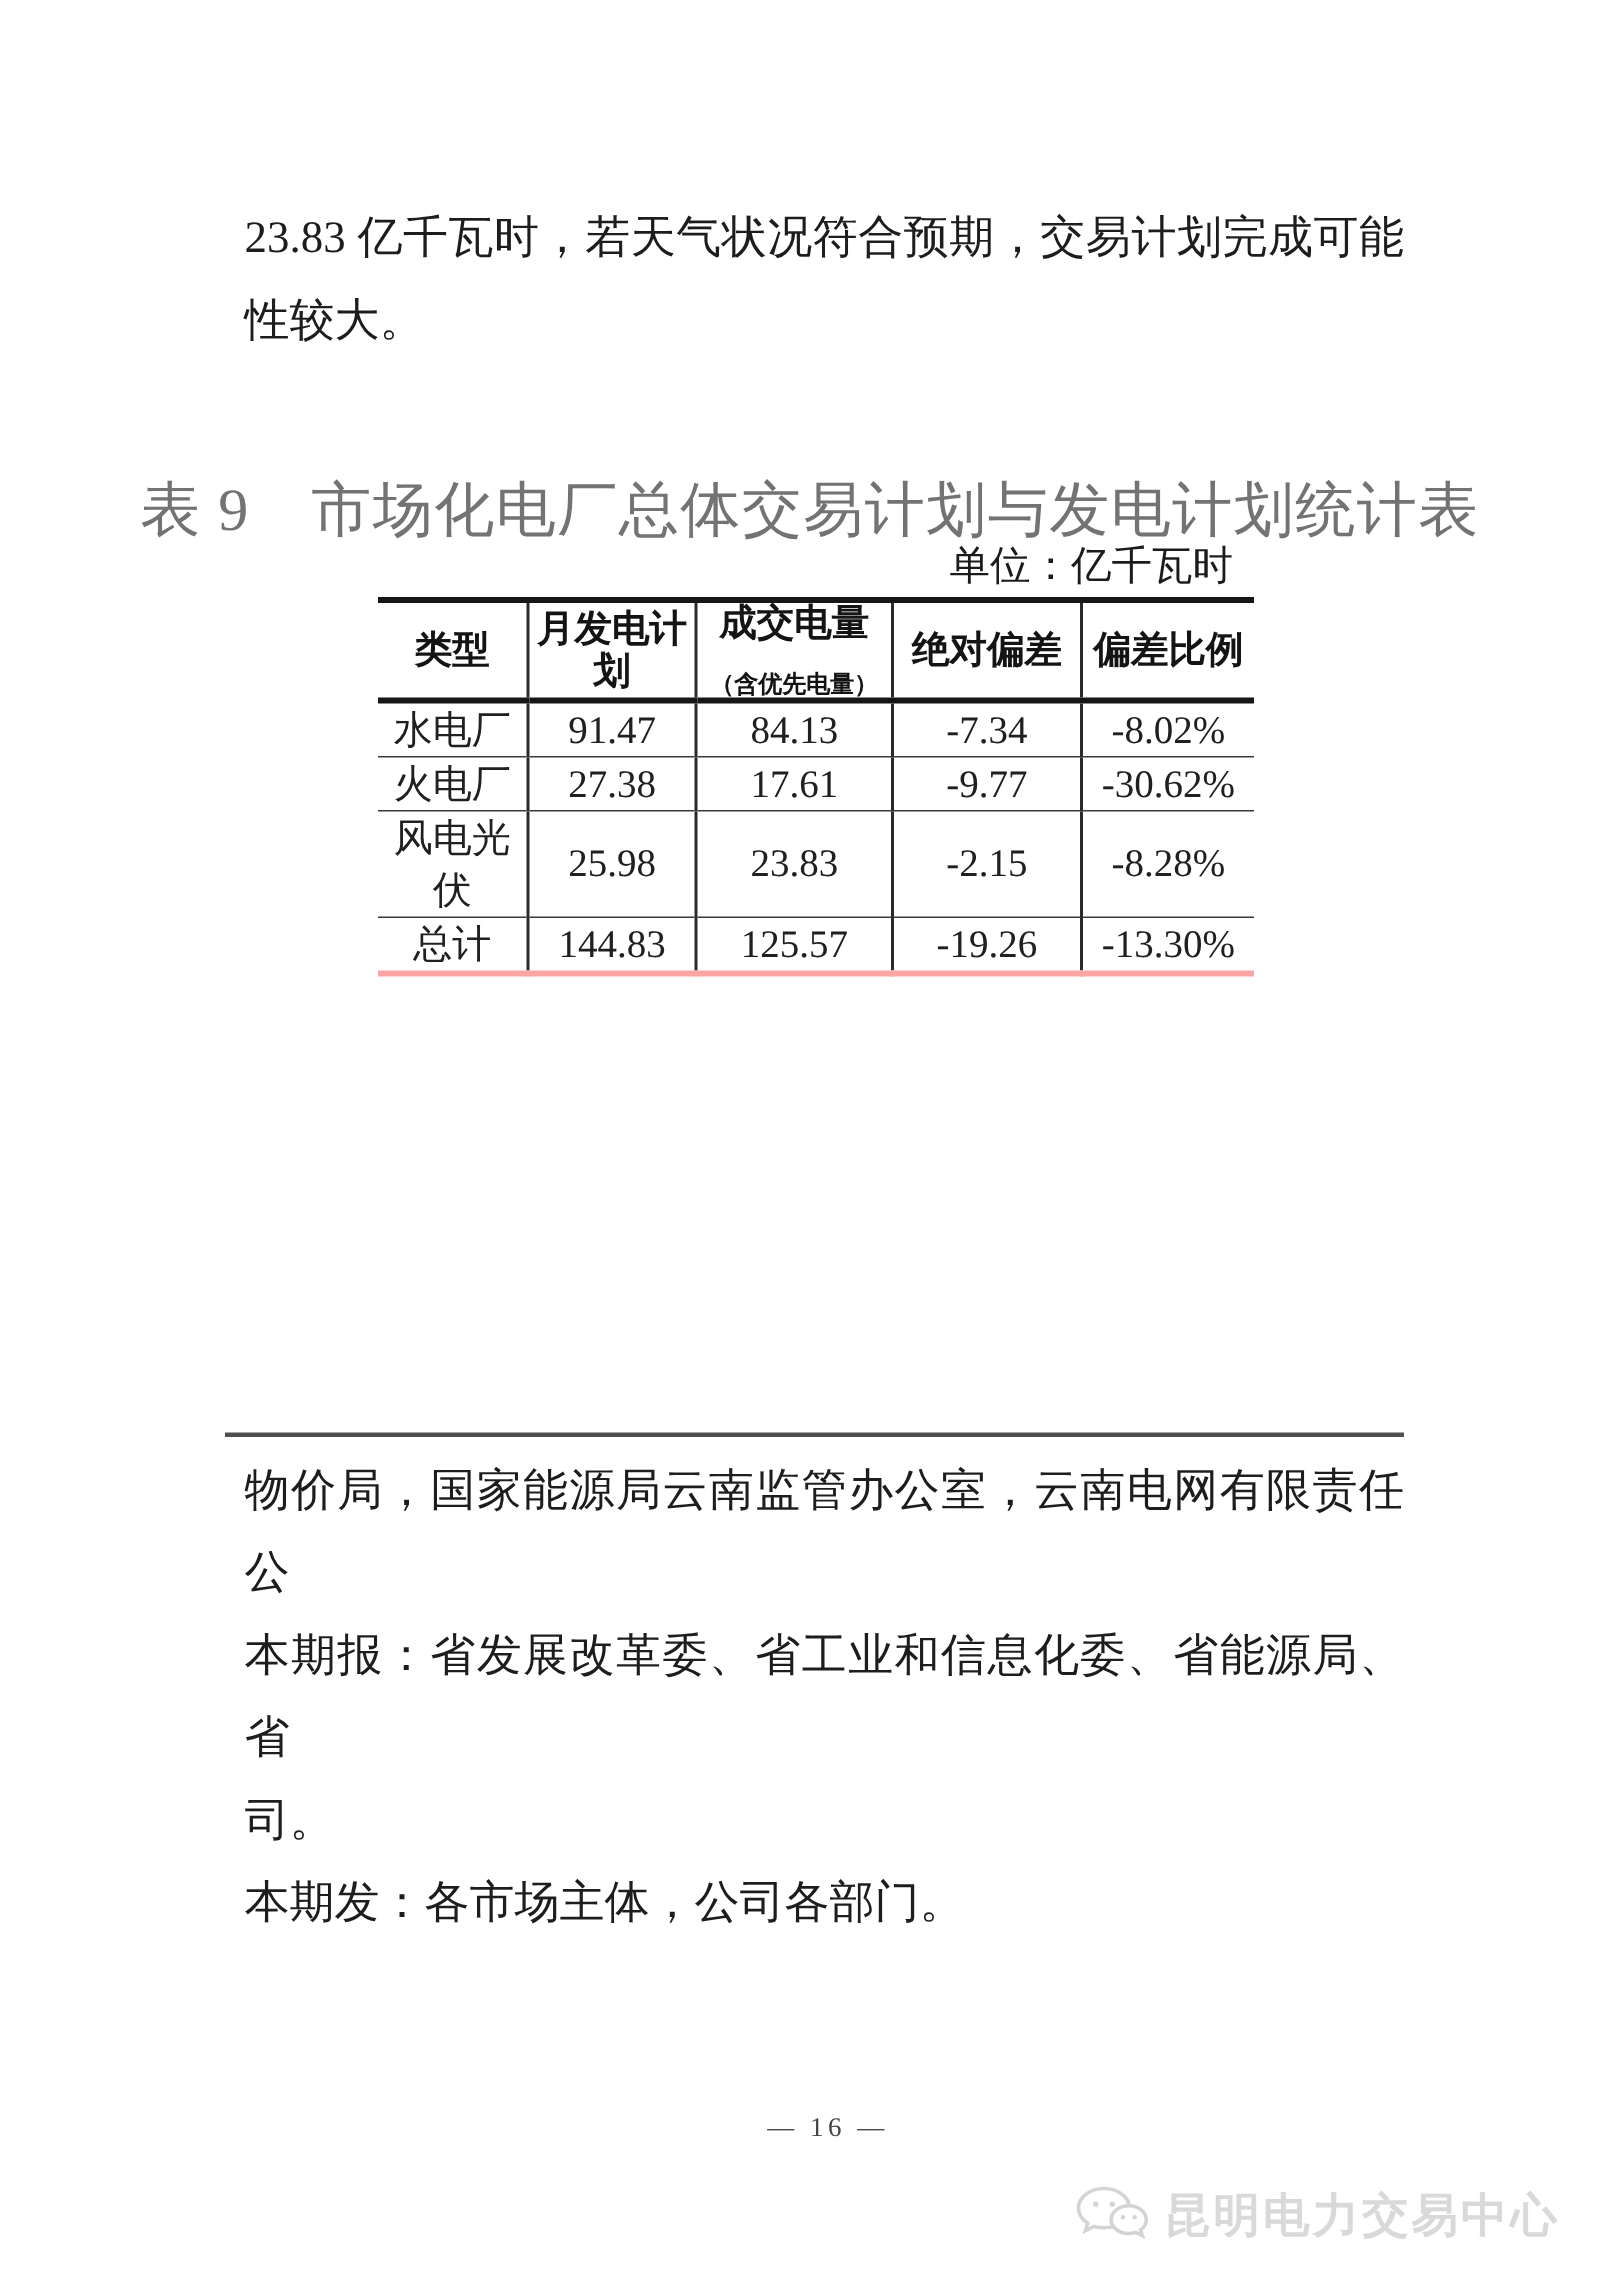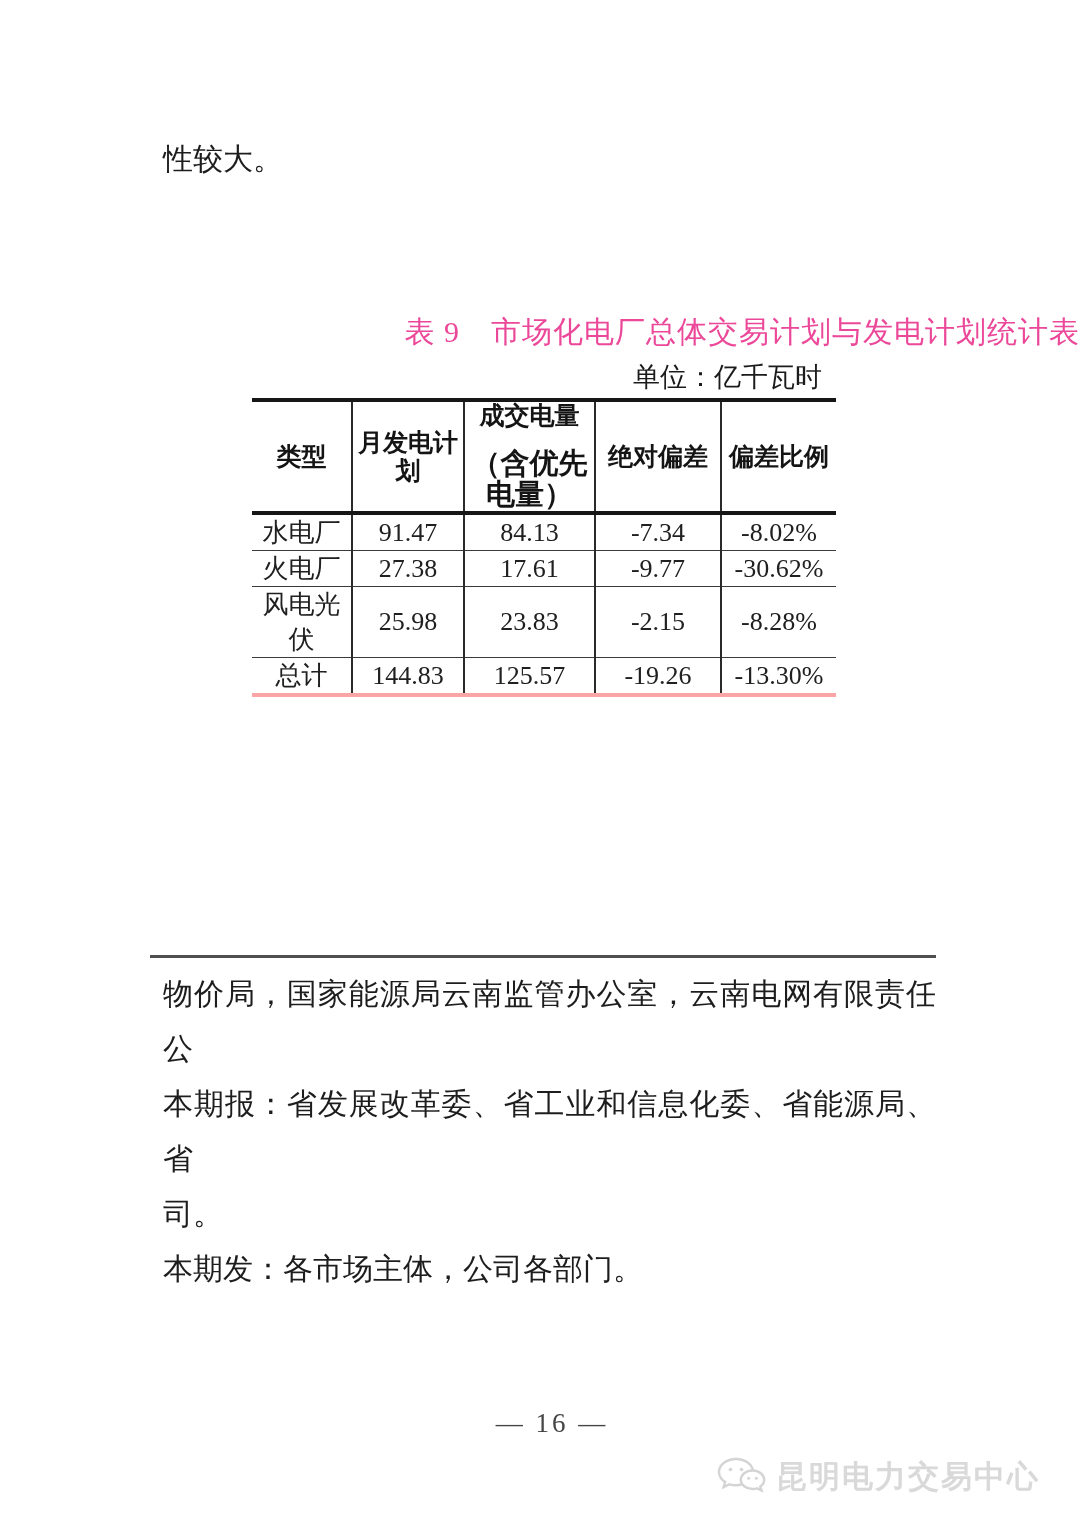--- a/index.html
+++ b/index.html
@@ -31,23 +31,23 @@
     text-align: justify;
     text-align-last: justify;
   }
 
   
   .tbl-caption {
     position: absolute;
     top: 312px;
     left: 0;
     width: 100%;
-    text-align: right;
-    font-size: 30px;
-    color: #ec4899;
+    text-align: center;
+    font-size: 40px;
+    color: #737373;
     letter-spacing: 1px;
   }
   .tbl-unit {
     position: absolute;
     top: 359px;
     left: 252px;
     width: 584px;
     text-align: right;
     padding-right: 14px;
     font-size: 27px;
@@ -77,21 +77,21 @@
     height: 58px;
     font-family: "Liberation Sans", "DejaVu Sans", sans-serif;
     font-weight: 700;
     font-size: 25px;
     color: #141414;
     border-bottom: 4px solid #161616;
     line-height: 1.1;
   }
   table.stats thead th .sub {
     display: block;
-    font-size: 29px;
+    font-size: 16px;
     font-weight: 700;
     margin-top: 18px;
   }
   table.stats tbody td {
     height: 33px;
     font-size: 26px;
     color: #202020;
     border-bottom: 1.5px solid #3a3a3a;
   }
   table.stats tbody tr:last-child td { border-bottom: none; }
@@ -107,21 +107,21 @@
   }
   .para--dist { top: 966px; }
 
   
   .page-number {
     position: absolute;
     top: 1408px;
     left: 0;
     width: 100%;
     text-align: center;
-    font-size: 27px;
+    font-size: 18px;
     color: #454545;
     letter-spacing: 3px;
     padding-left: 24px;
   }
 
   
   .watermark {
     position: absolute;
     top: 1456px;
     right: 40px;
@@ -136,20 +136,21 @@
     user-select: none;
   }
   .watermark svg { display: block; }
 </style>
 </head>
 <body>
 
 <div class="page">
 
   <div class="para para--top">
+    <span class="line just">23.83 亿千瓦时，若天气状况符合预期，交易计划完成可能</span>
     <span class="line">性较大。</span>
   </div>
 
   <div class="tbl-caption">表 9　市场化电厂总体交易计划与发电计划统计表</div>
   <div class="tbl-unit">单位：亿千瓦时</div>
 
   <div class="tbl-wrap">
     <table class="stats">
       <colgroup>
         <col style="width:100px">

